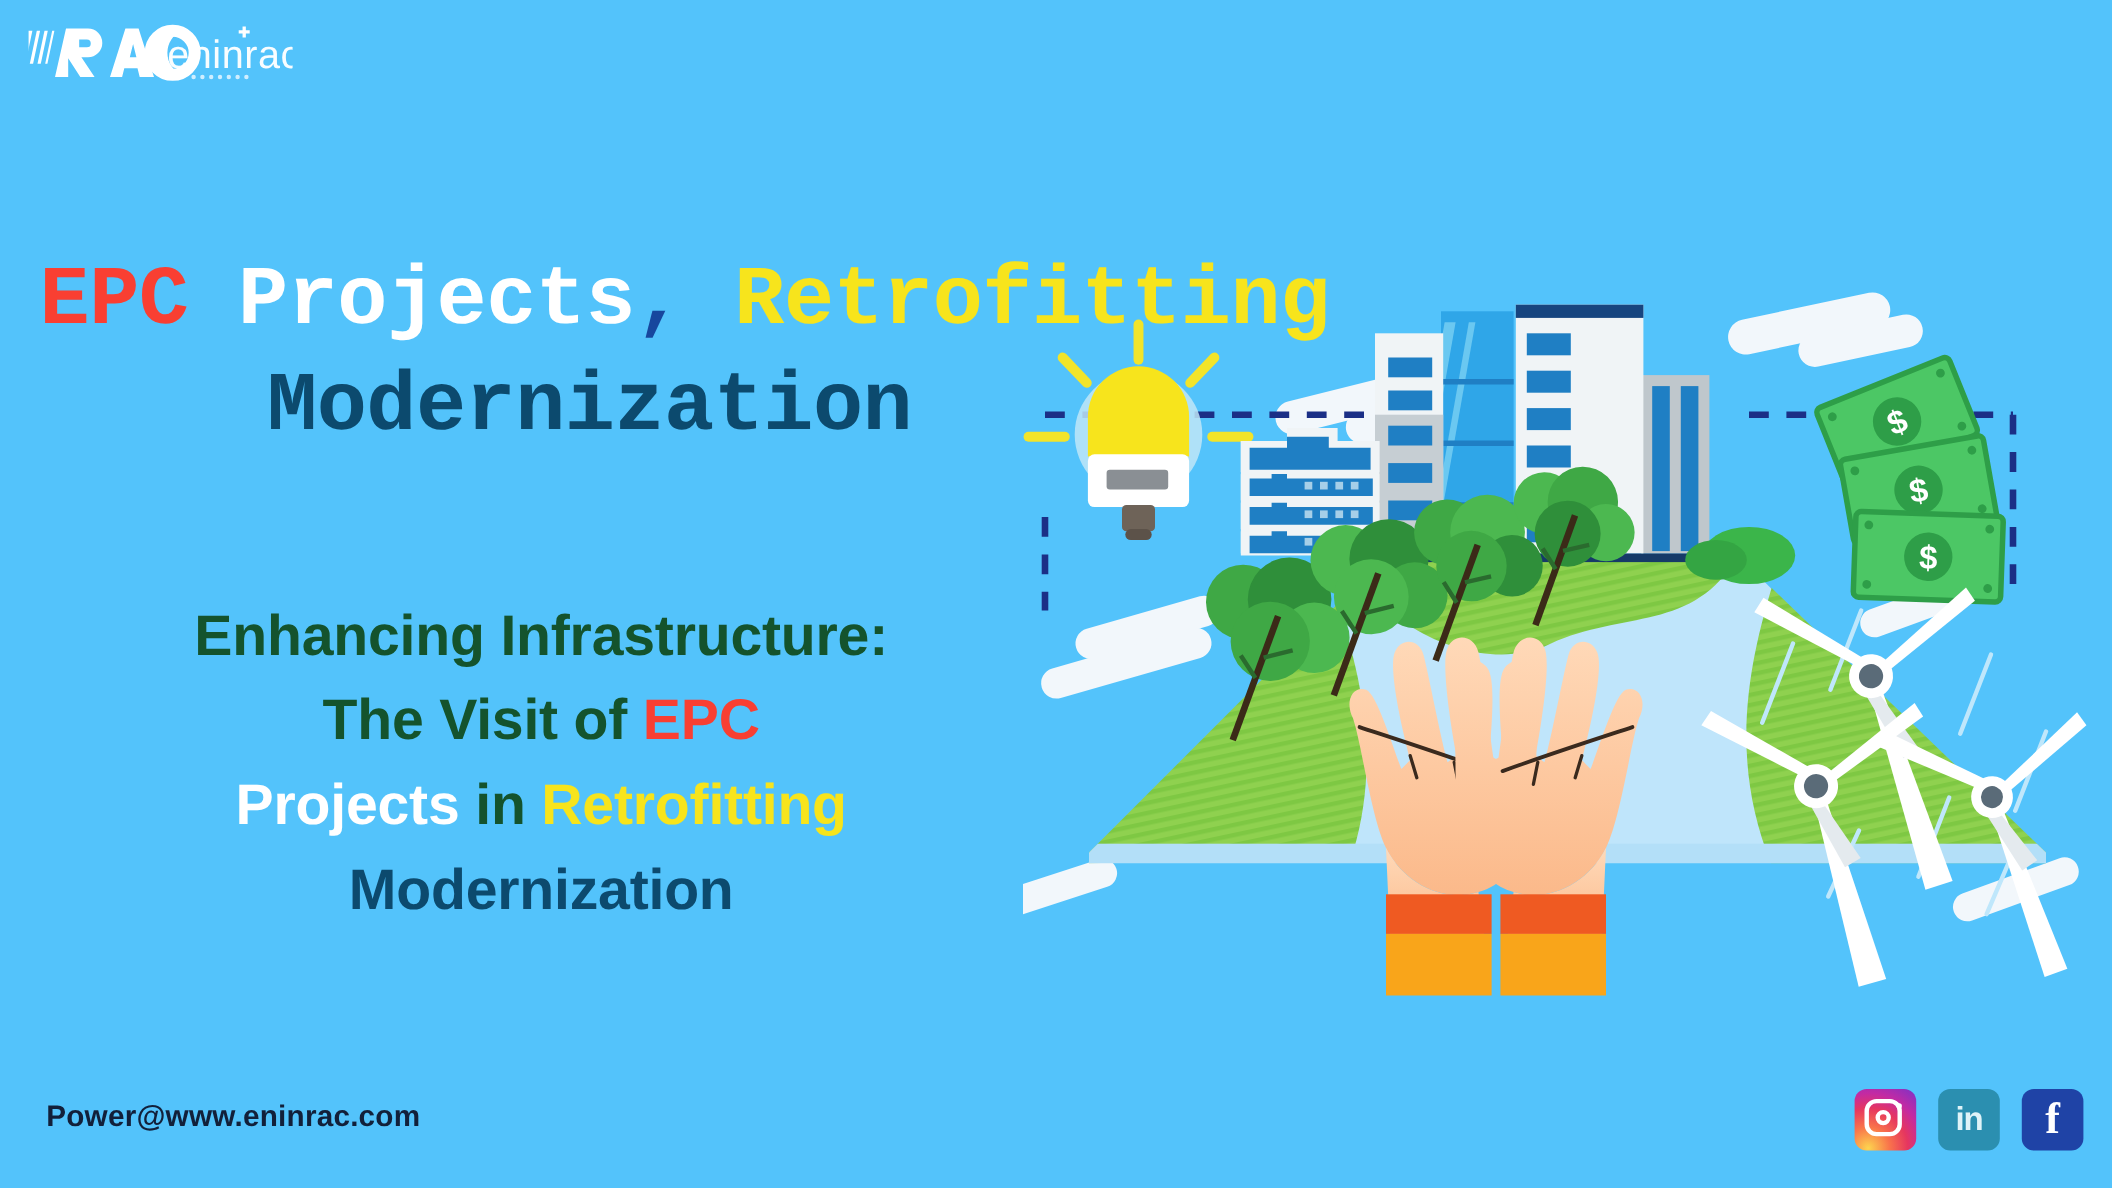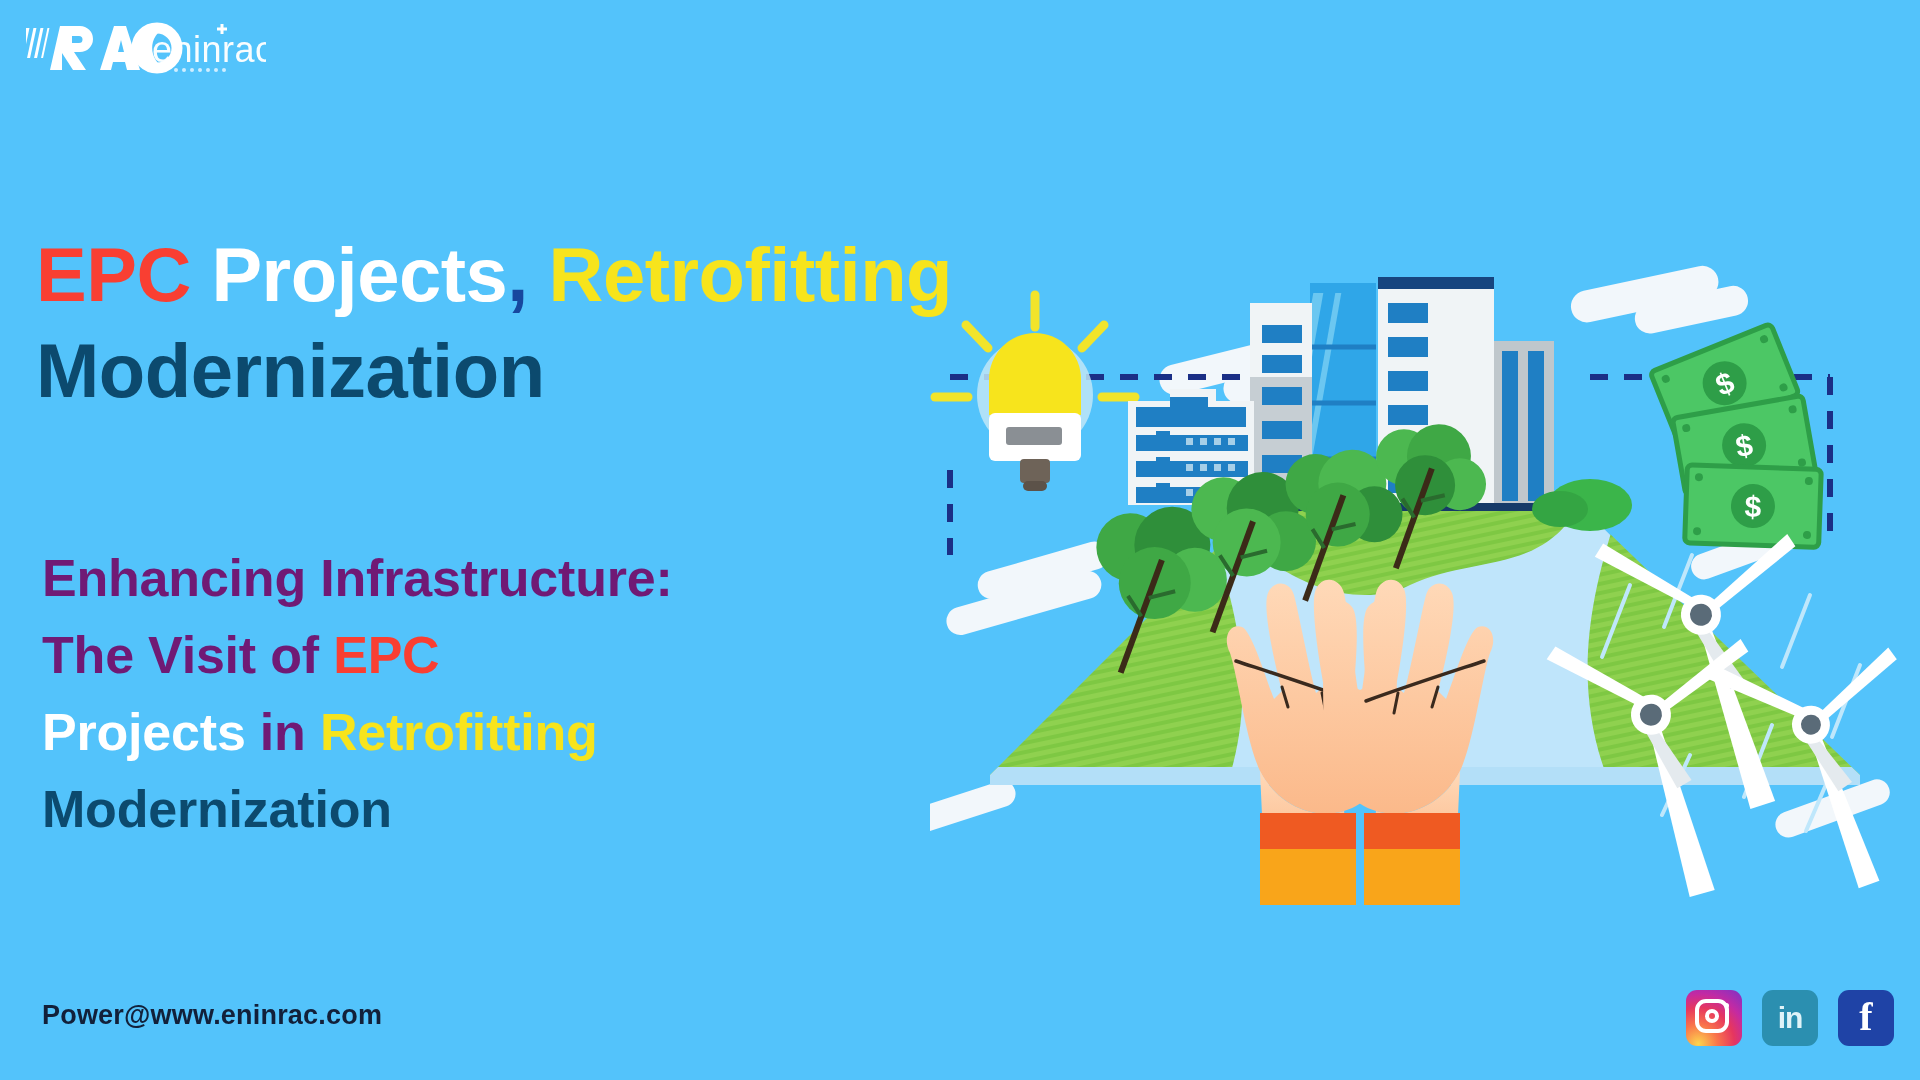--- a/index.html
+++ b/index.html
@@ -3,39 +3,40 @@
 <meta charset="utf-8">
 <style>
   html,body{margin:0;padding:0;}
   body{
     width:1920px;height:1080px;
     background:#53c3fb;
     font-family:"Liberation Sans", sans-serif;
     overflow:hidden;
     position:relative;
   }
-  .stage{position:absolute;inset:0;}
+  .stage{position:absolute;inset:0;text-align:center;}
 
   
   .logo{position:absolute;left:26px;top:16px;width:240px;height:60px;}
   .logo svg{display:block;}
 
   
   .headline{
     position:absolute;left:36px;top:176px;width:1000px;
     font-size:76px;font-weight:bold;line-height:1.26;
     letter-spacing:-0.5px;
+    font-family:Liberation Mono, monospace;
   }
   .headline span{white-space:pre;}
   .c-red{color:#f93f32;}
   .c-white{color:#ffffff;}
   .c-navy{color:#17479e;}
   .c-yellow{color:#f7e41c;}
   .c-pink{color:#0c4a6e;}
-  .c-black{color:#701a75;}
+  .c-black{color:#14532d;}
 
   
   .subtitle{
     position:absolute;left:42px;top:540px;width:900px;
     font-size:52px;font-weight:bold;line-height:1.48;
     letter-spacing:-0.2px;
   }
   .subtitle span{white-space:pre;}
 
   

